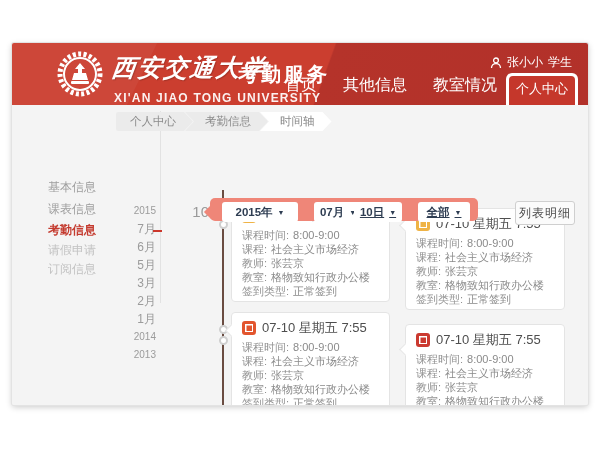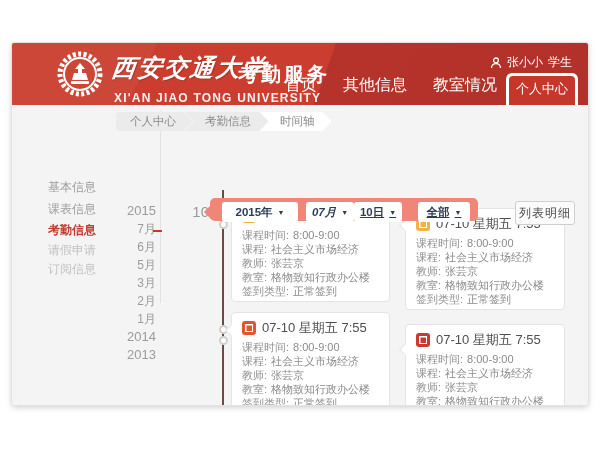--- a/index.html
+++ b/index.html
@@ -27,21 +27,21 @@
   .side-divider{position:absolute;left:148px;top:6px;width:1px;height:192px;background:#e2e2e2;}
   
   .crumbs{position:absolute;left:104px;top:7px;display:flex;height:19px;}
   .crumb{font-size:11.5px;color:#8a8a8a;line-height:19px;padding:0 17px 0 20px;background:#ebebeb;
          clip-path:polygon(0 0,calc(100% - 9px) 0,100% 50%,calc(100% - 9px) 100%,0 100%,9px 50%);margin-left:-8px;cursor:pointer;white-space:nowrap;}
   .crumb:first-child{clip-path:polygon(0 0,calc(100% - 9px) 0,100% 50%,calc(100% - 9px) 100%,0 100%);margin-left:0;padding-left:14px;border-radius:2px 0 0 2px;}
   .crumb.current{background:#ffffff;}
   
   .tnav{position:absolute;left:96px;top:97px;width:48px;text-align:right;}
   .tnav div{font-size:12px;color:#9b9b9b;line-height:18px;cursor:pointer;}
-  .tnav div.year{font-size:13px;}
+  .tnav div.year{font-size:10px;}
   .tnav-tick{position:absolute;left:141px;top:125px;width:9px;height:2px;background:#cc372c;}
   .tline{position:absolute;left:210px;top:85px;width:2px;bottom:0;background:#6a4c41;}
   .tnode{position:absolute;background:#fff;border:2px solid #cfcfcf;border-radius:50%;box-sizing:border-box;}
   .day-label{position:absolute;width:44px;text-align:right;color:#9a9a9a;cursor:default;}
   .day-label .n{font-size:15px;}
   .day-label .s{font-size:9px;}
   
   .card{position:absolute;background:#fff;border:1px solid #e4e4e4;border-radius:4px;box-sizing:border-box;padding:6px 10px;}
   .card .hd{display:flex;align-items:center;gap:6px;height:18px;}
   .card .hd .ttl{font-size:13px;color:#4e4e4e;white-space:nowrap;}
@@ -56,21 +56,21 @@
   .fl{color:#929292;}
   .fv{color:#8a8a8a;margin-left:4px;}
   .tail{position:absolute;left:-5px;width:8px;height:8px;background:#fff;border-left:1px solid #e4e4e4;border-bottom:1px solid #e4e4e4;transform:rotate(45deg);}
   
   .fbar{position:absolute;left:198px;top:93px;width:268px;height:23px;background:#ef8678;border-radius:5px;z-index:5;}
   .fbar .ftail{position:absolute;left:-4px;top:9px;width:10px;height:10px;background:#ef8678;transform:rotate(45deg);}
   .fsel{position:absolute;top:4px;height:20px;background:#fff;border-radius:3px;font-size:11.5px;font-weight:bold;color:#2e3d52;
         line-height:20px;text-align:center;cursor:pointer;white-space:nowrap;}
   .fsel::after{content:"▼";font-size:7px;color:#2e3d52;margin-left:5px;vertical-align:1px;}
   .fsel.s0{left:12px;width:76px;}
-  .fsel.s1{left:96px;width:48px;font-style:italic;}
+  .fsel.s1{left:104px;width:48px;}
   .fsel.s2{left:144px;width:48px;text-decoration:underline;}
   .fsel.s3{left:208px;width:52px;text-decoration:underline;}
   .list-btn{position:absolute;left:503px;top:96px;width:58px;height:22px;background:#fbfbfb;border:1px solid #cfcfcf;border-radius:3px;
         font-size:12px;color:#4a4a4a;line-height:22px;text-align:center;letter-spacing:1px;cursor:pointer;z-index:5;}
 </style>
 </head>
 <body>
 
 <div class="window">
 

